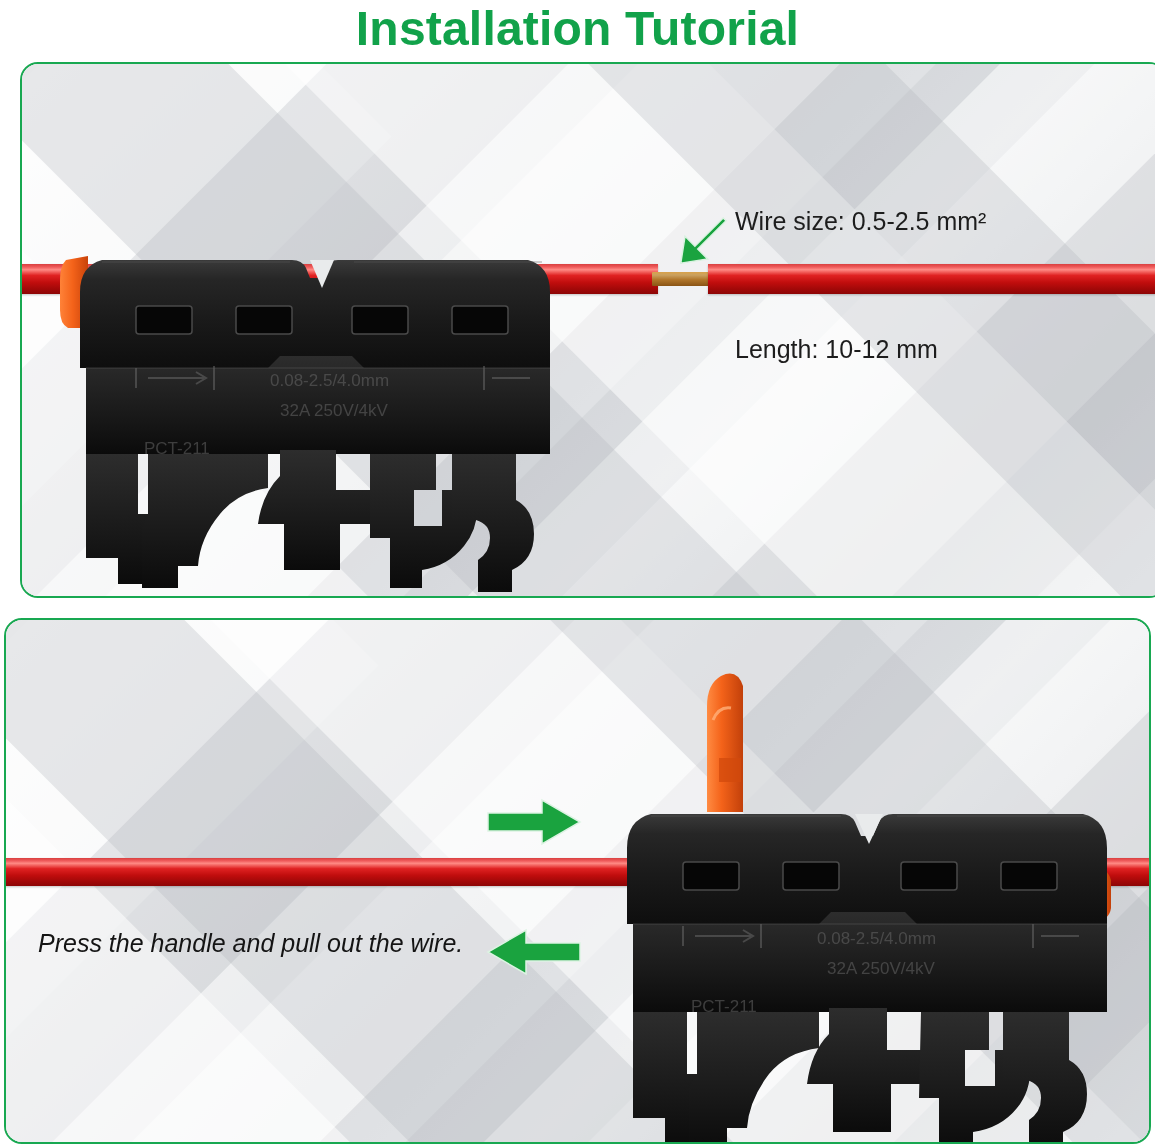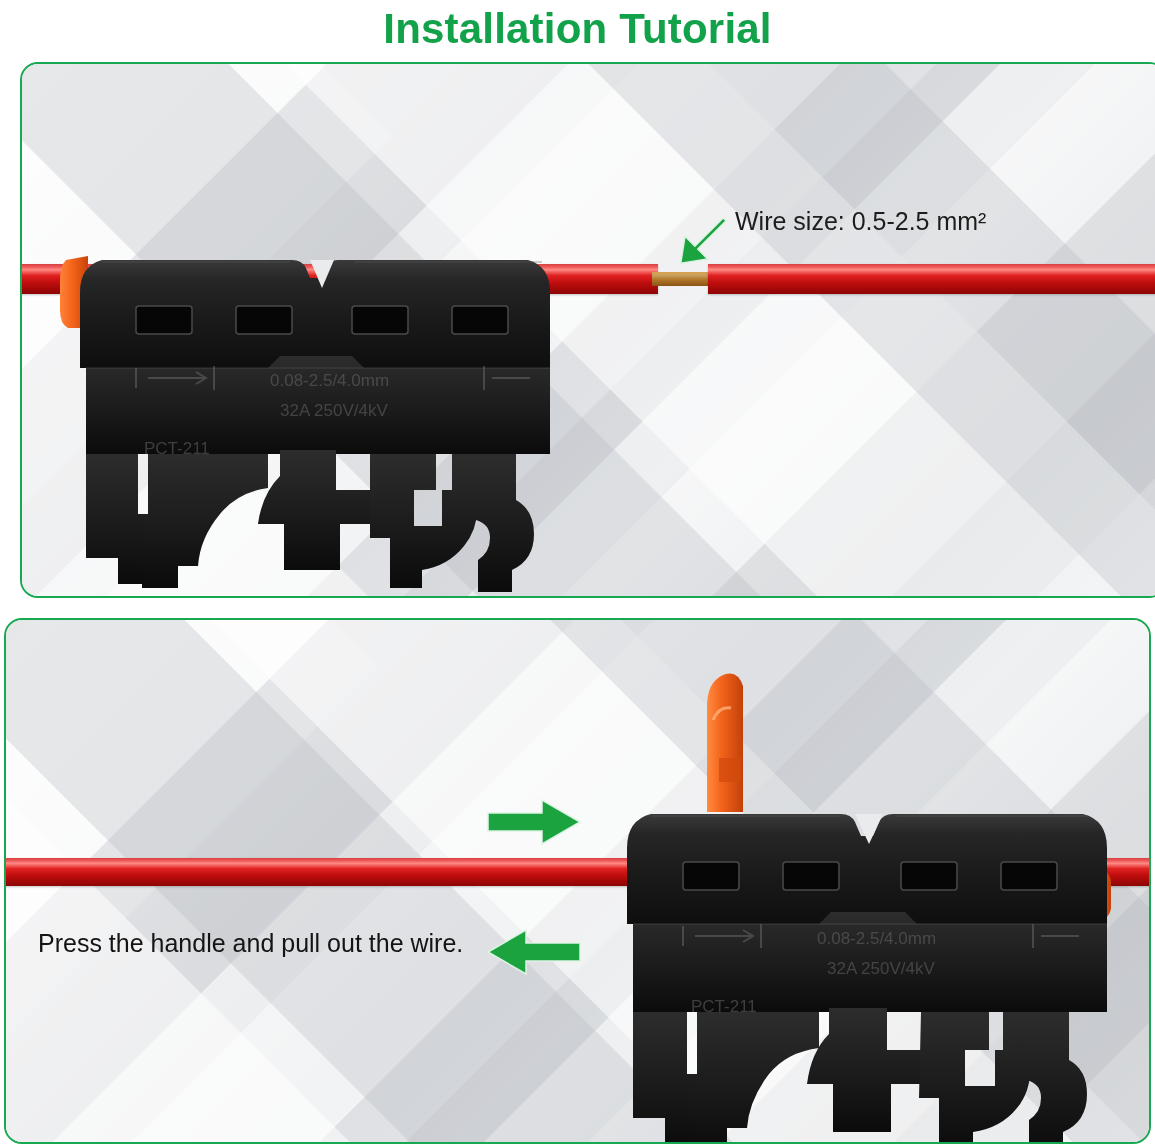--- a/index.html
+++ b/index.html
@@ -9,21 +9,21 @@
     font-family:"Liberation Sans", sans-serif;
     overflow:hidden;
     position:relative;
   }
   .page{position:relative;width:1155px;height:1146px;}
 
   
   .title{
     position:absolute;left:0;top:2px;width:1155px;
     text-align:center;
-    font-size:42px;
+    font-size:48px;
     font-weight:bold;
     color:#11a24a;
     letter-spacing:0.2px;
     line-height:54px;
   }
 
   
   .panel{
     position:absolute;
     border:2px solid #18a851;
@@ -126,20 +126,21 @@
 
     <div class="arrow-right" style="left:644px;top:142px;">
       <svg width="72" height="72" viewBox="0 0 72 72">
         <g transform="rotate(45 36 36)">
           <path d="M34 4 L34 44 L20 44 L36 66 L52 44 L38 44 L38 4 Z" fill="#1aa33f" stroke="#d9f2e0" stroke-width="1.5"></path>
         </g>
       </svg>
     </div>
 
     <div class="spec-text" style="left:713px;top:142px;">Wire size: 0.5-2.5 mm²</div>
+    <div class="spec-text" style="left:713px;top:270px;">Length: 10-12 mm</div>
 
     <div class="connector" style="left:30px;top:100px;">
       <svg width="540" height="430" viewBox="0 0 540 430">
         <defs>
           <linearGradient id="blk1" x1="0" y1="0" x2="0" y2="1">
             <stop offset="0%" stop-color="#3a3a3a"></stop>
             <stop offset="18%" stop-color="#262626"></stop>
             <stop offset="55%" stop-color="#1a1a1a"></stop>
             <stop offset="100%" stop-color="#0e0e0e"></stop>
           </linearGradient>
@@ -229,21 +230,21 @@
     </div>
 
     <div class="wire thin" style="left:-4px;top:238px;width:1151px;"></div>
 
     <div class="arrow-right" style="left:478px;top:176px;">
       <svg width="100" height="52" viewBox="0 0 100 52">
         <path d="M4 17 L58 17 L58 4 L96 26 L58 48 L58 35 L4 35 Z" fill="#1aa33f" stroke="#ddf3e3" stroke-width="1.5"></path>
       </svg>
     </div>
 
-    <div class="instr-text" style="left:32px;top:306px;">Press the handle and pull out the wire.</div>
+    <div class="instr-text" style="left:32px;top:306px;font-style:italic;">Press the handle and pull out the wire.</div>
     <div class="arrow-left" style="left:478px;top:306px;">
       <svg width="100" height="52" viewBox="0 0 100 52">
         <path d="M96 17 L42 17 L42 4 L4 26 L42 48 L42 35 L96 35 Z" fill="#1aa33f" stroke="#ddf3e3" stroke-width="1.5"></path>
       </svg>
     </div>
 
     <div class="connector" style="left:585px;top:42px;">
       <svg width="560" height="480" viewBox="0 0 560 480">
         <defs>
           <linearGradient id="blk1b" x1="0" y1="0" x2="0" y2="1">

